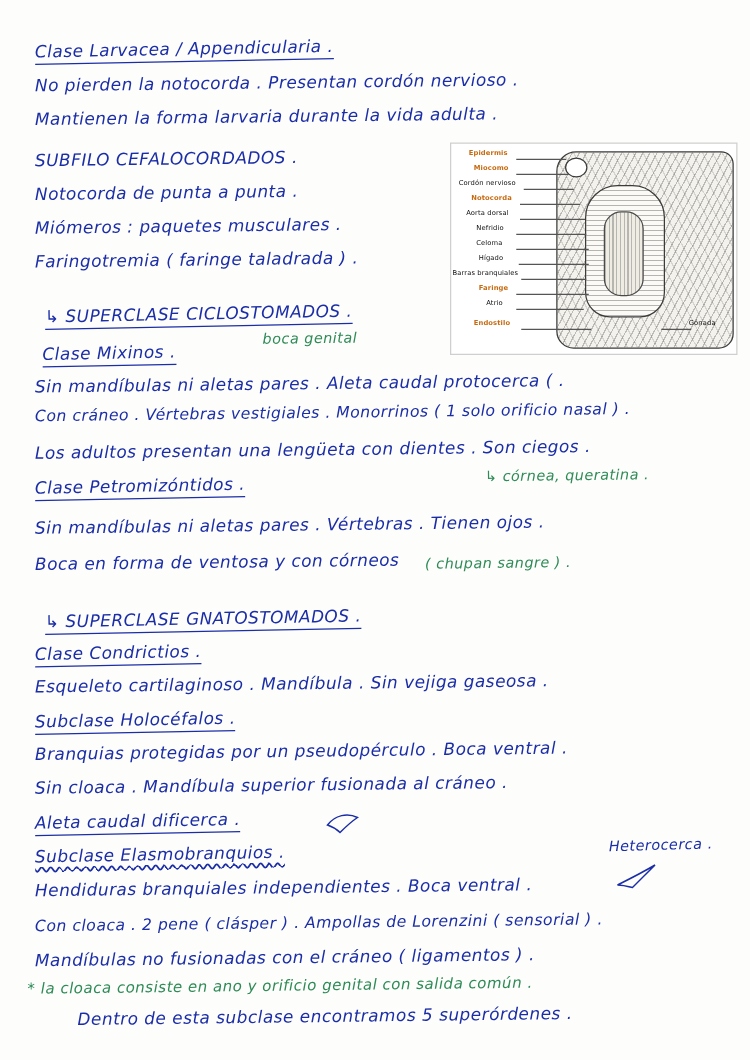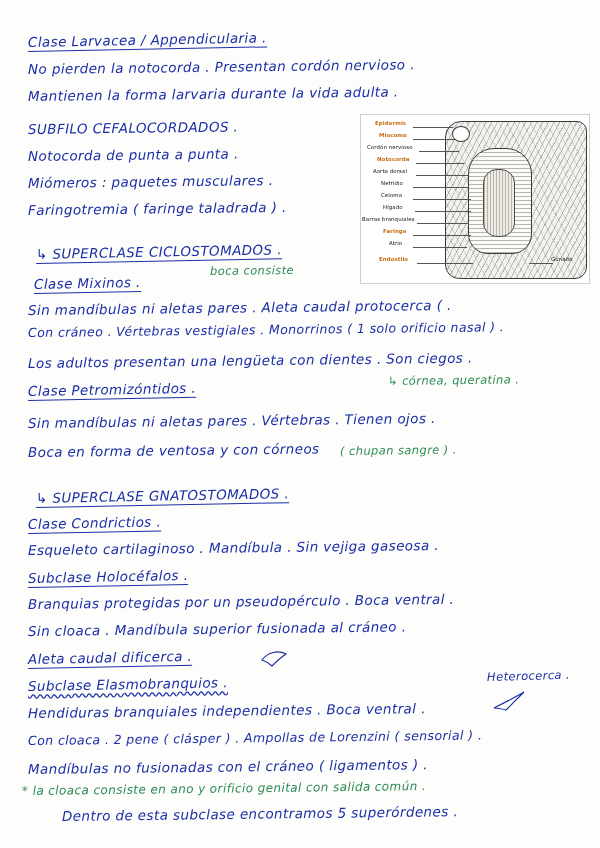--- a/index.html
+++ b/index.html
@@ -133,21 +133,21 @@
   <div class="hw ul slant" style="left:28px; top:34px;">Clase Larvacea / Appendicularia .</div>
   <div class="hw slant2" style="left:28px; top:61px;">No pierden la notocorda . Presentan cordón nervioso .</div>
   <div class="hw slant2" style="left:28px; top:88px;">Mantienen la forma larvaria durante la vida adulta .</div>
 
   <div class="hw slant2" style="left:28px; top:121px;">SUBFILO   CEFALOCORDADOS .</div>
   <div class="hw slant2" style="left:28px; top:148px;">Notocorda  de punta a punta .</div>
   <div class="hw slant2" style="left:28px; top:175px;">Miómeros : paquetes musculares .</div>
   <div class="hw slant2" style="left:28px; top:202px;">Faringotremia  ( faringe taladrada ) .</div>
 
   <div class="hw ul slant" style="left:36px; top:246px;">↳ SUPERCLASE   CICLOSTOMADOS .</div>
-  <div class="hw green slant2" style="left:210px; top:264px;">boca consiste</div>
+  <div class="hw green slant2" style="left:210px; top:264px;">boca genital</div>
   <div class="hw ul slant" style="left:34px; top:276px;">Clase Mixinos .</div>
 
   <div class="hw slant2" style="left:28px; top:302px;">Sin mandíbulas ni aletas pares . Aleta caudal protocerca (  .</div>
   <div class="hw slant2" style="left:28px; top:325px; font-size:12.5px;">Con cráneo . Vértebras vestigiales . Monorrinos ( 1 solo orificio nasal ) .</div>
   <div class="hw slant2" style="left:28px; top:355px;">Los adultos presentan una lengüeta con dientes .     Son ciegos .</div>
   <div class="hw green slant2" style="left:388px; top:374px;">↳ córnea, queratina .</div>
   <div class="hw ul slant" style="left:28px; top:383px;">Clase Petromizóntidos .</div>
 
   <div class="hw slant2" style="left:28px; top:415px;">Sin mandíbulas ni aletas pares . Vértebras . Tienen ojos .</div>
   <div class="hw slant2" style="left:28px; top:444px;">Boca en forma de ventosa y con córneos</div>

